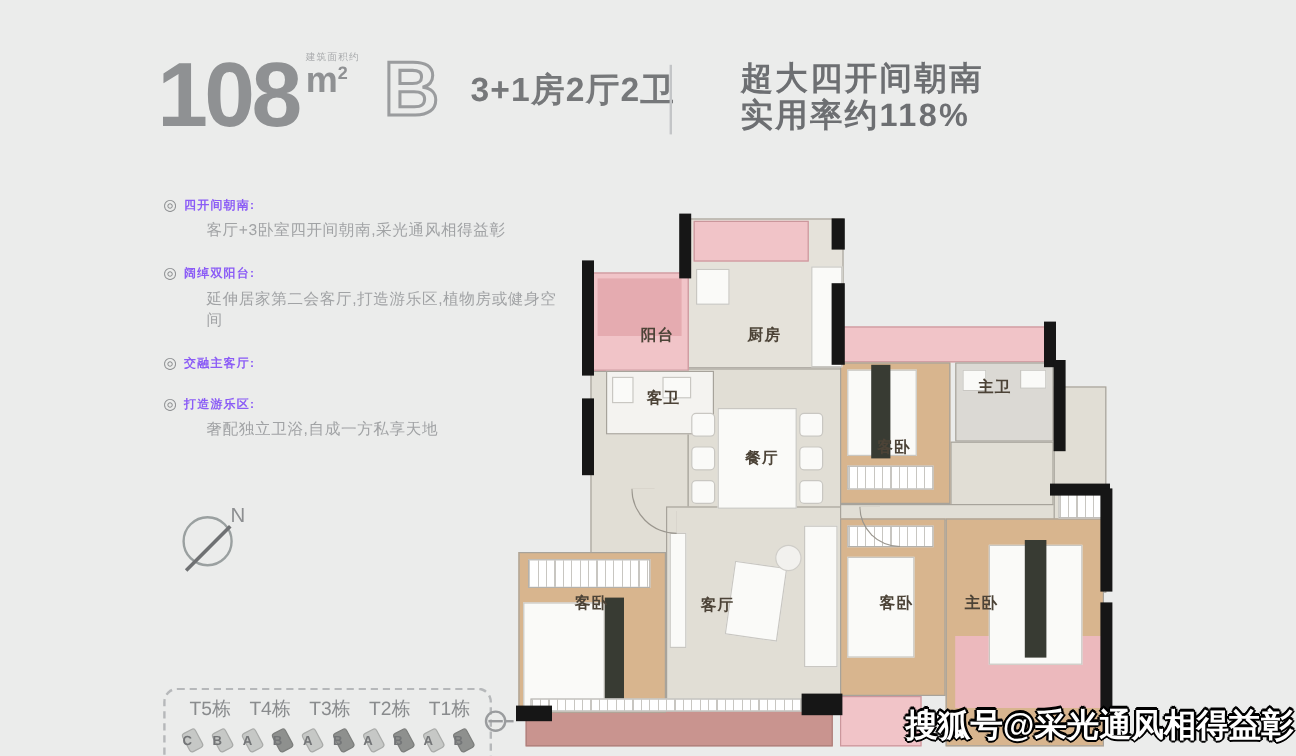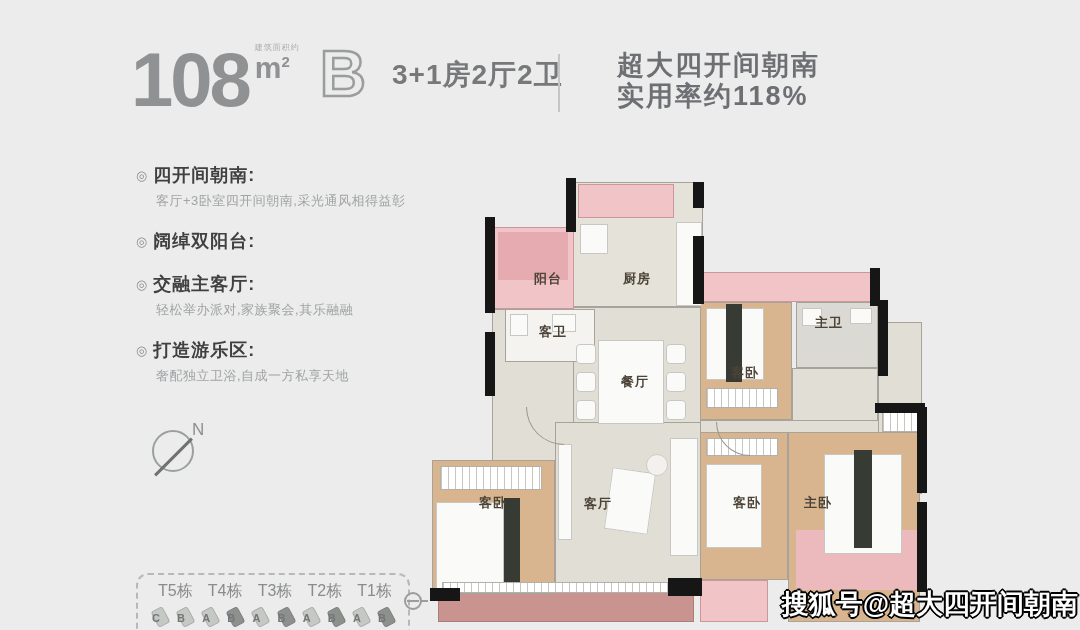--- a/index.html
+++ b/index.html
@@ -17,22 +17,22 @@
     color:transparent; -webkit-text-stroke:2.5px #9a9c9e; }
   .spec { position:absolute; left:392px; top:56px; font-size:28px; font-weight:700; color:#76787a; letter-spacing:1px; }
   .hdr-divider { position:absolute; left:558px; top:54px; width:2px; height:58px; background:#c3c5c7; }
   .slogan { position:absolute; left:576px; top:50px; font-size:27px; line-height:31px; font-weight:700; color:#6d6f72; letter-spacing:2px;margin-left:41px; }
 
   
   .features { position:absolute; left:136px; top:163px; width:340px; }
   .feat { margin-bottom:19px; }
   .feat-head { display:flex; align-items:center; gap:6px; }
   .feat-bullet { font-size:13px; color:#8b8d8f; }
-  .feat-title { font-size:18px; font-weight:700; color:#404040; letter-spacing:1px; }
-  .feat-desc { margin:5px 0 0 20px; font-size:13px; color:#a1a3a5; letter-spacing:0.5px; }
+  .feat-title { font-size:10px; font-weight:700; color:#8b5cf6; letter-spacing:1px; }
+  .feat-desc { margin:5px 0 0 36px; font-size:13px; color:#a1a3a5; letter-spacing:0.5px; }
 
   
   .compass { position:absolute; left:152px; top:426px; width:46px; height:46px; }
   .compass-circle { position:absolute; left:0; top:4px; width:42px; height:42px; border:2px solid #9aa0a0; border-radius:50%; }
   .compass-needle { position:absolute; left:20px; top:5px; width:3px; height:52px; background:#6f7173; transform:rotate(45deg); }
   .compass-n { position:absolute; left:40px; top:-6px; font-size:17px; color:#8d8f91; }
 
   
   .legend { position:absolute; left:154px; top:526px; display:flex; align-items:center; gap:13px; }
   .legend-swatch { width:38px; height:19px; background:#dfa3a8; }
@@ -103,27 +103,27 @@
         <span class="feat-bullet">◎</span>
         <span class="feat-title">四开间朝南:</span>
       </div>
       <div class="feat-desc">客厅+3卧室四开间朝南,采光通风相得益彰</div>
     </div>
     <div class="feat">
       <div class="feat-head">
         <span class="feat-bullet">◎</span>
         <span class="feat-title">阔绰双阳台:</span>
       </div>
+      <div class="feat-desc">延伸居家第二会客厅,打造游乐区,植物房或健身空间</div>
     </div>
     <div class="feat">
       <div class="feat-head">
         <span class="feat-bullet">◎</span>
         <span class="feat-title">交融主客厅:</span>
       </div>
-      <div class="feat-desc">轻松举办派对,家族聚会,其乐融融</div>
     </div>
     <div class="feat">
       <div class="feat-head">
         <span class="feat-bullet">◎</span>
         <span class="feat-title">打造游乐区:</span>
       </div>
       <div class="feat-desc">奢配独立卫浴,自成一方私享天地</div>
     </div>
   </div>
 
@@ -266,15 +266,15 @@
     <span class="lbl" style="left:123px; top:160px;">客卫</span>
     <span class="lbl" style="left:205px; top:210px;">餐厅</span>
     <span class="lbl" style="left:315px; top:201px;">客卧</span>
     <span class="lbl" style="left:399px; top:151px;">主卫</span>
     <span class="lbl" style="left:63px; top:331px;">客卧</span>
     <span class="lbl" style="left:168px; top:332px;">客厅</span>
     <span class="lbl" style="left:317px; top:331px;">客卧</span>
     <span class="lbl" style="left:388px; top:331px;">主卧</span>
   </div>
 
-  <div class="watermark">搜狐号@超大四开间朝南</div>
+  <div class="watermark">搜狐号@采光通风相得益彰</div>
 
 </div>
 
 </body></html>

